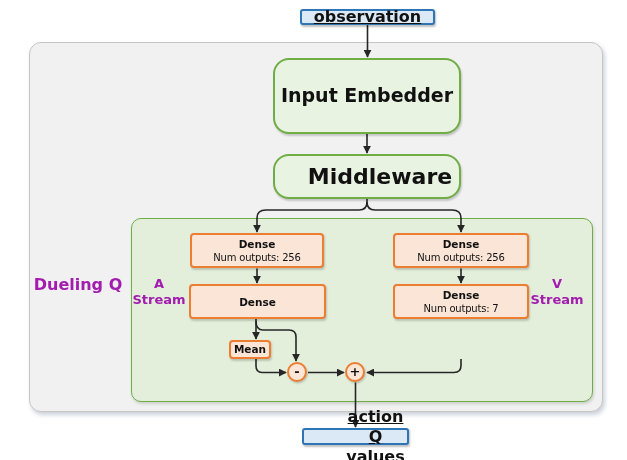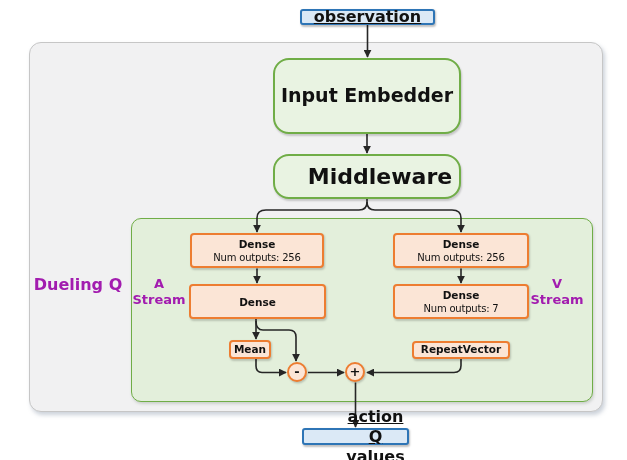--- a/index.html
+++ b/index.html
@@ -126,23 +126,20 @@
   </div>
 
   <div class="box orange-box dense n-dv1">
     <div class="t">Dense</div>
     <div class="s">Num outputs: 256</div>
   </div>
   <div class="box orange-box dense n-dv2">
     <div class="t">Dense</div>
     <div class="s">Num outputs: 7</div>
   </div>
-  <div class="box orange-box small-orange n-rv">
-    <span>RepeatVector</span>
-  </div>
 
   <div class="box orange-box op-circle n-minus">
     <span>-</span>
   </div>
   <div class="box orange-box op-circle n-plus">
     <span>+</span>
   </div>
 
   <div class="label head-label">
     <div>Dueling Q</div>

